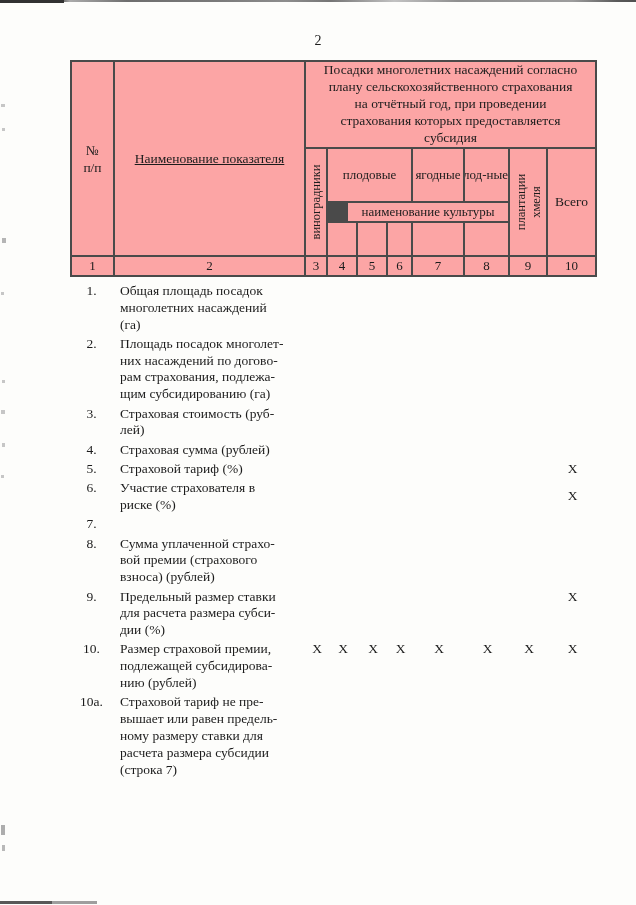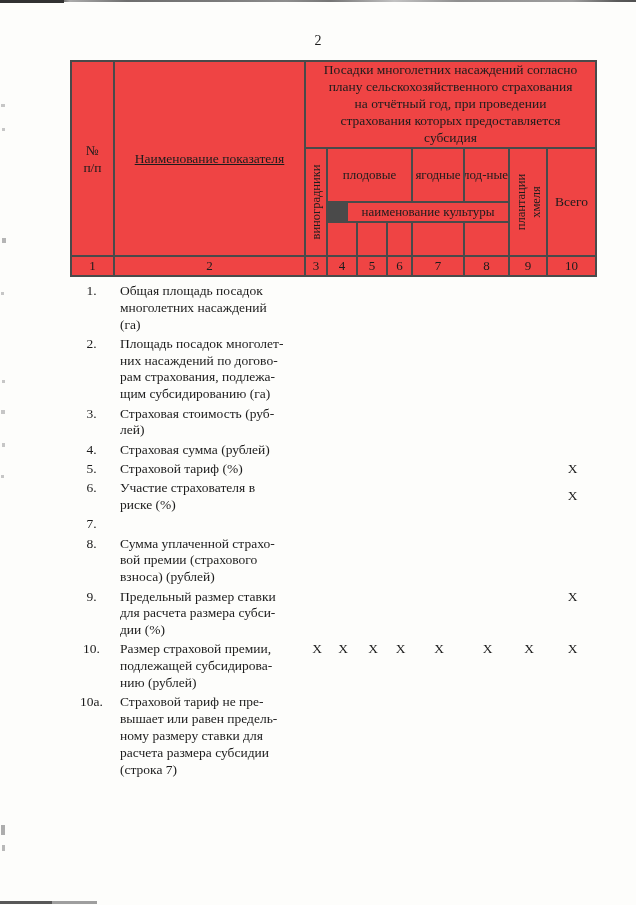--- a/index.html
+++ b/index.html
@@ -26,21 +26,21 @@
   .page-num { position:absolute; top:33px; left:0; width:636px; text-align:center; font-size:14px; }
   
   .hdr-grid {
     position:absolute; left:70px; top:60px; width:527px; height:217px;
     box-sizing:border-box; border:2px solid #4a4a4a; background:#4a4a4a;
     display:grid;
     grid-template-columns:41px 189px 20px 28px 28px 23px 50px 43px 36px 47px;
     grid-template-rows:85px 52px 18px 32px 18px;
     gap:2px;
   }
-  .cell { background:#ef4444; display:flex; align-items:center; justify-content:center; text-align:center; overflow:hidden; }
+  .cell { background:#fca5a5; display:flex; align-items:center; justify-content:center; text-align:center; overflow:hidden; }
   .c-num   { grid-column:1; grid-row:1/5; flex-direction:column; font-size:13.5px; line-height:17px; }
   .c-ind   { grid-column:2; grid-row:1/5; font-size:13.5px;text-decoration:underline; }
   .c-main  { grid-column:3/11; grid-row:1; flex-direction:column; font-size:13.5px; line-height:16.9px; }
   .c-vine  { grid-column:3; grid-row:2/5; position:relative; }
   .c-fruit { grid-column:4/7; grid-row:2; font-size:13px; }
   .c-berry { grid-column:7; grid-row:2; font-size:13px; padding:0; }
   .c-nut   { grid-column:8; grid-row:2; flex-direction:row; justify-content:flex-end; font-size:13px; line-height:16.5px; padding-top:1px; box-sizing:border-box; }
   .c-cult  { grid-column:4/9; grid-row:3; font-size:13px;margin-left:20px; }
   .c-hops  { grid-column:9; grid-row:2/5; position:relative; }
   .c-total { grid-column:10; grid-row:2/5; font-size:13.5px; }

